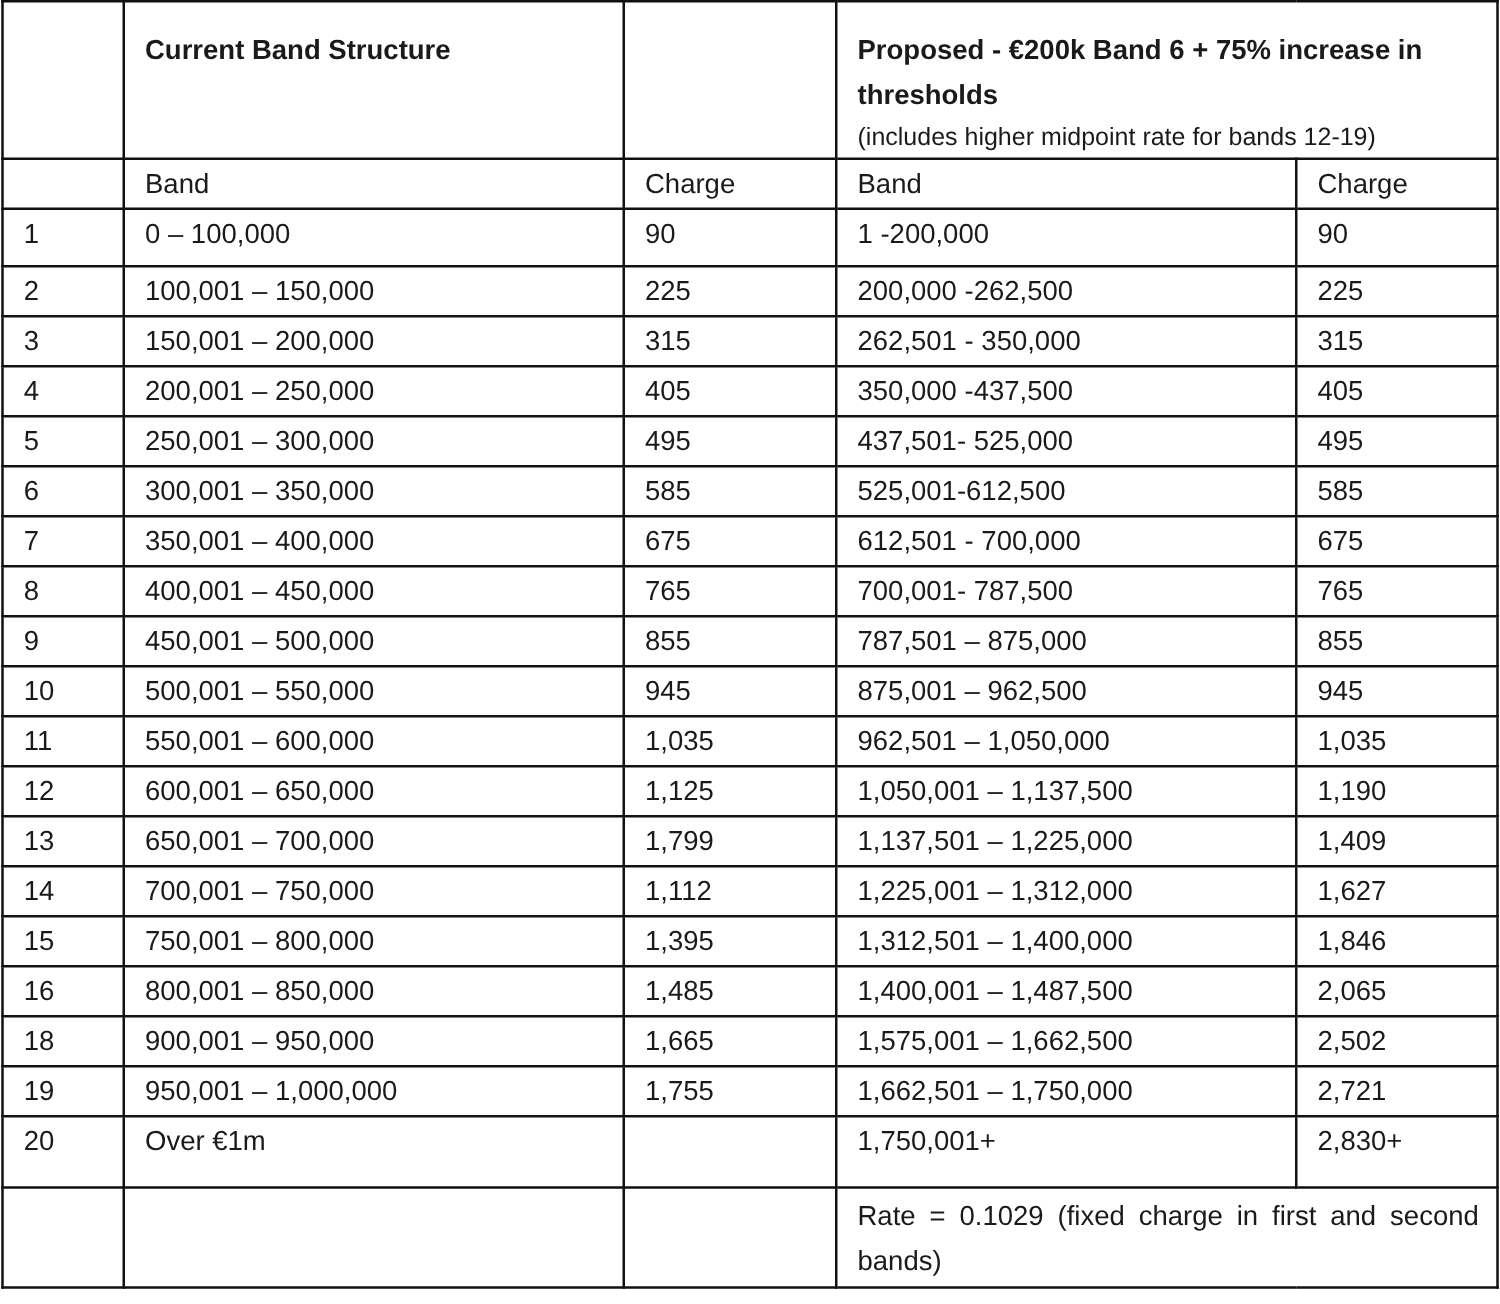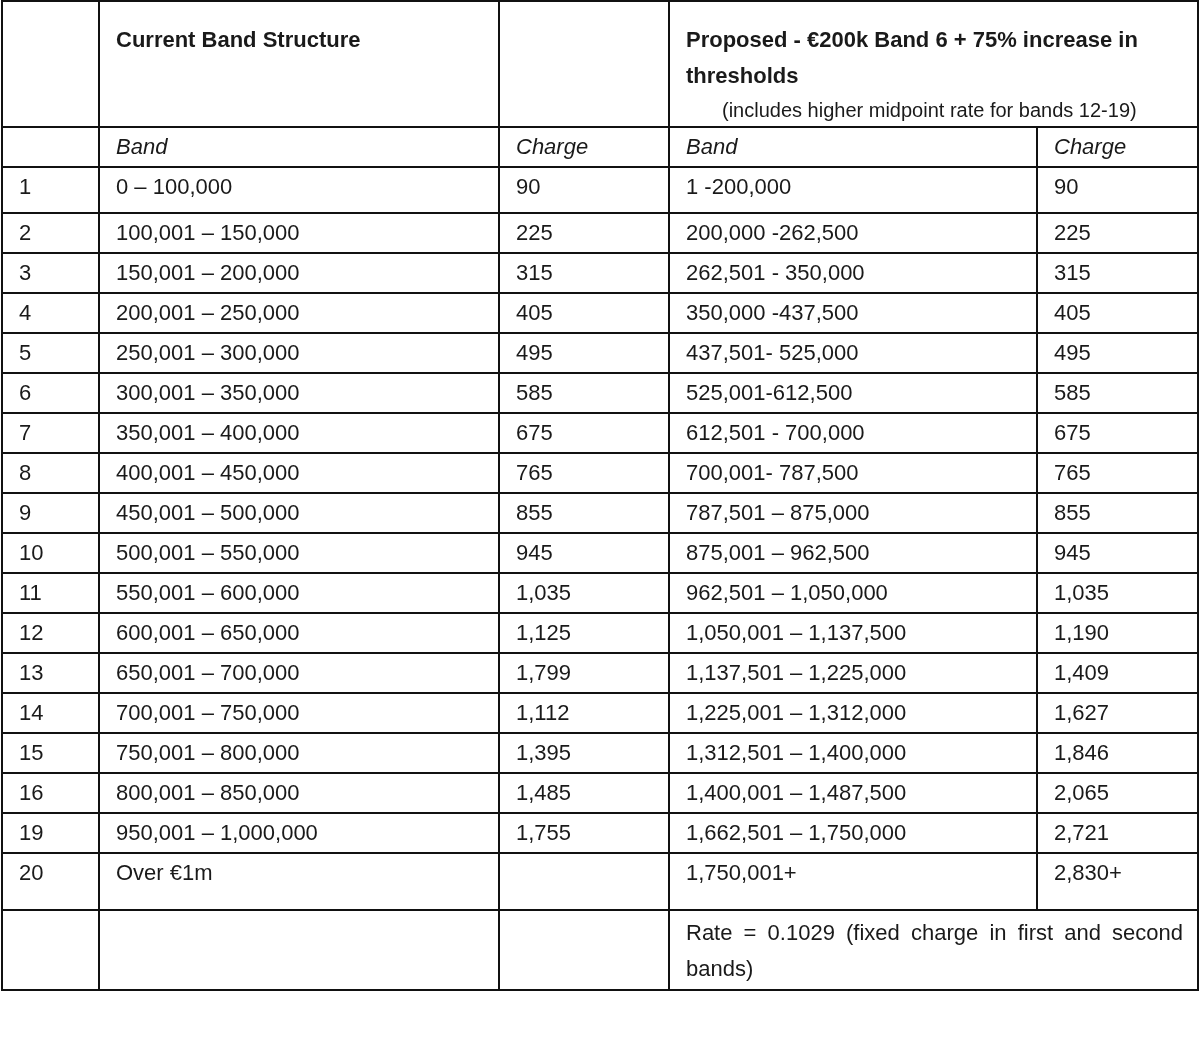--- a/index.html
+++ b/index.html
@@ -17,22 +17,22 @@
       vertical-align: top;
       line-height: 38px;
     }
     col.c0 { width: 97px; }
     col.c1 { width: 400px; }
     col.c2 { width: 170px; }
     col.c3 { width: 368px; }
     col.c4 { width: 161px; }
     .hdr td { height: 113px; }
     .hdr .title { font-weight: bold; line-height: 36px; padding-top: 20px; display: block; }
-    .hdr .note { display: block; font-size: 20px; line-height: 32px; margin-left: 36px; }
-    .sub td { height: 37px; font-style: italic; }
+    .hdr .note { display: block; font-size: 20px; line-height: 32px; }
+    .sub td { height: 37px; }
     .row td { height: 37px; }
     .row.tall td { height: 44px; }
     .row20 td { height: 55px; margin-top: 28px; }
     .foot td { height: 74px; }
     .foot .rate { text-align: justify; text-align-last: left; padding-right: 14px; line-height: 36px; padding-top: 4px; }
     table.bands td.c0 { padding-left: 16px; }
     table.bands td.c3, table.bands td.c4, table.bands td.c2, table.bands td.c1 { padding-left: 16px; }
   </style>
 </head>
 <body>
@@ -172,20 +172,27 @@
         <td class="c4">1,846</td>
       </tr>
       <tr class="row">
         <td class="c0">16</td>
         <td class="c1">800,001 – 850,000</td>
         <td class="c2">1,485</td>
         <td class="c3">1,400,001 – 1,487,500</td>
         <td class="c4">2,065</td>
       </tr>
       <tr class="row">
+        <td class="c0">18</td>
+        <td class="c1">900,001 – 950,000</td>
+        <td class="c2">1,665</td>
+        <td class="c3">1,575,001 – 1,662,500</td>
+        <td class="c4">2,502</td>
+      </tr>
+      <tr class="row">
         <td class="c0">19</td>
         <td class="c1">950,001 – 1,000,000</td>
         <td class="c2">1,755</td>
         <td class="c3">1,662,501 – 1,750,000</td>
         <td class="c4">2,721</td>
       </tr>
       <tr class="row row20">
         <td class="c0">20</td>
         <td class="c1">Over €1m</td>
         <td class="c2"></td>

